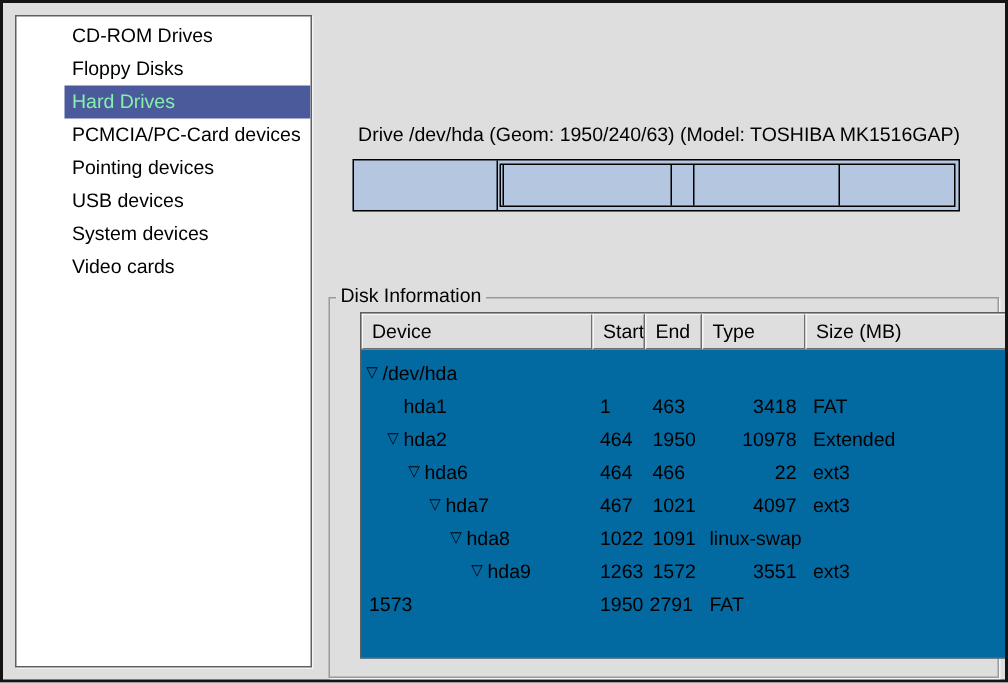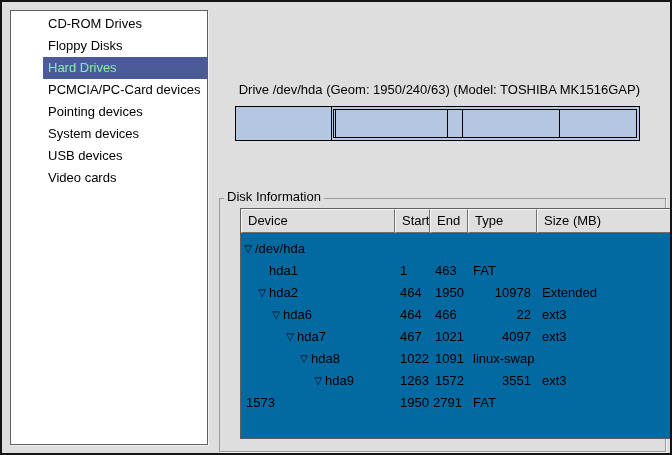--- a/index.html
+++ b/index.html
@@ -62,22 +62,22 @@
 <body>
 
 <div class="window">
 
   <div class="list">
       <div class="list-item">CD-ROM Drives</div>
       <div class="list-item">Floppy Disks</div>
       <div class="list-item selected" style="background: rgb(74, 90, 155);">Hard Drives</div>
       <div class="list-item">PCMCIA/PC-Card devices</div>
       <div class="list-item">Pointing devices</div>
+      <div class="list-item">USB devices</div>
       <div class="list-item">System devices</div>
-      <div class="list-item">USB devices</div>
       <div class="list-item">Video cards</div>
     </div>
 
   <div class="drive-label">Drive /dev/hda (Geom: 1950/240/63) (Model: TOSHIBA MK1516GAP)</div>
 
   <div class="pbar" style="background: rgb(180, 198, 224);">
       <div class="pseg pdiv" style="flex-grow: 463;"></div>
       <div class="pext" style="flex-grow: 1487;">
         <div class="pext-inner">
           <div class="pseg" style="flex-grow: 3;"></div>
@@ -113,20 +113,21 @@
     <div class="td c-type"></div>
   </div>
           <div class="tr">
     <div class="td c-device">
       <span class="indent" style="width: 14px;"></span>
       <span class="expander"></span>
       <span class="dev-label">hda1</span>
     </div>
     <div class="td c-start">1</div>
     <div class="td c-end">463</div>
+    <div class="td c-size">3418</div>
     <div class="td c-type">FAT</div>
   </div>
           <div class="tr">
     <div class="td c-device">
       <span class="indent" style="width: 14px;"></span>
       <span class="expander">▽</span>
       <span class="dev-label">hda2</span>
     </div>
     <div class="td c-start">464</div>
     <div class="td c-end">1950</div>

